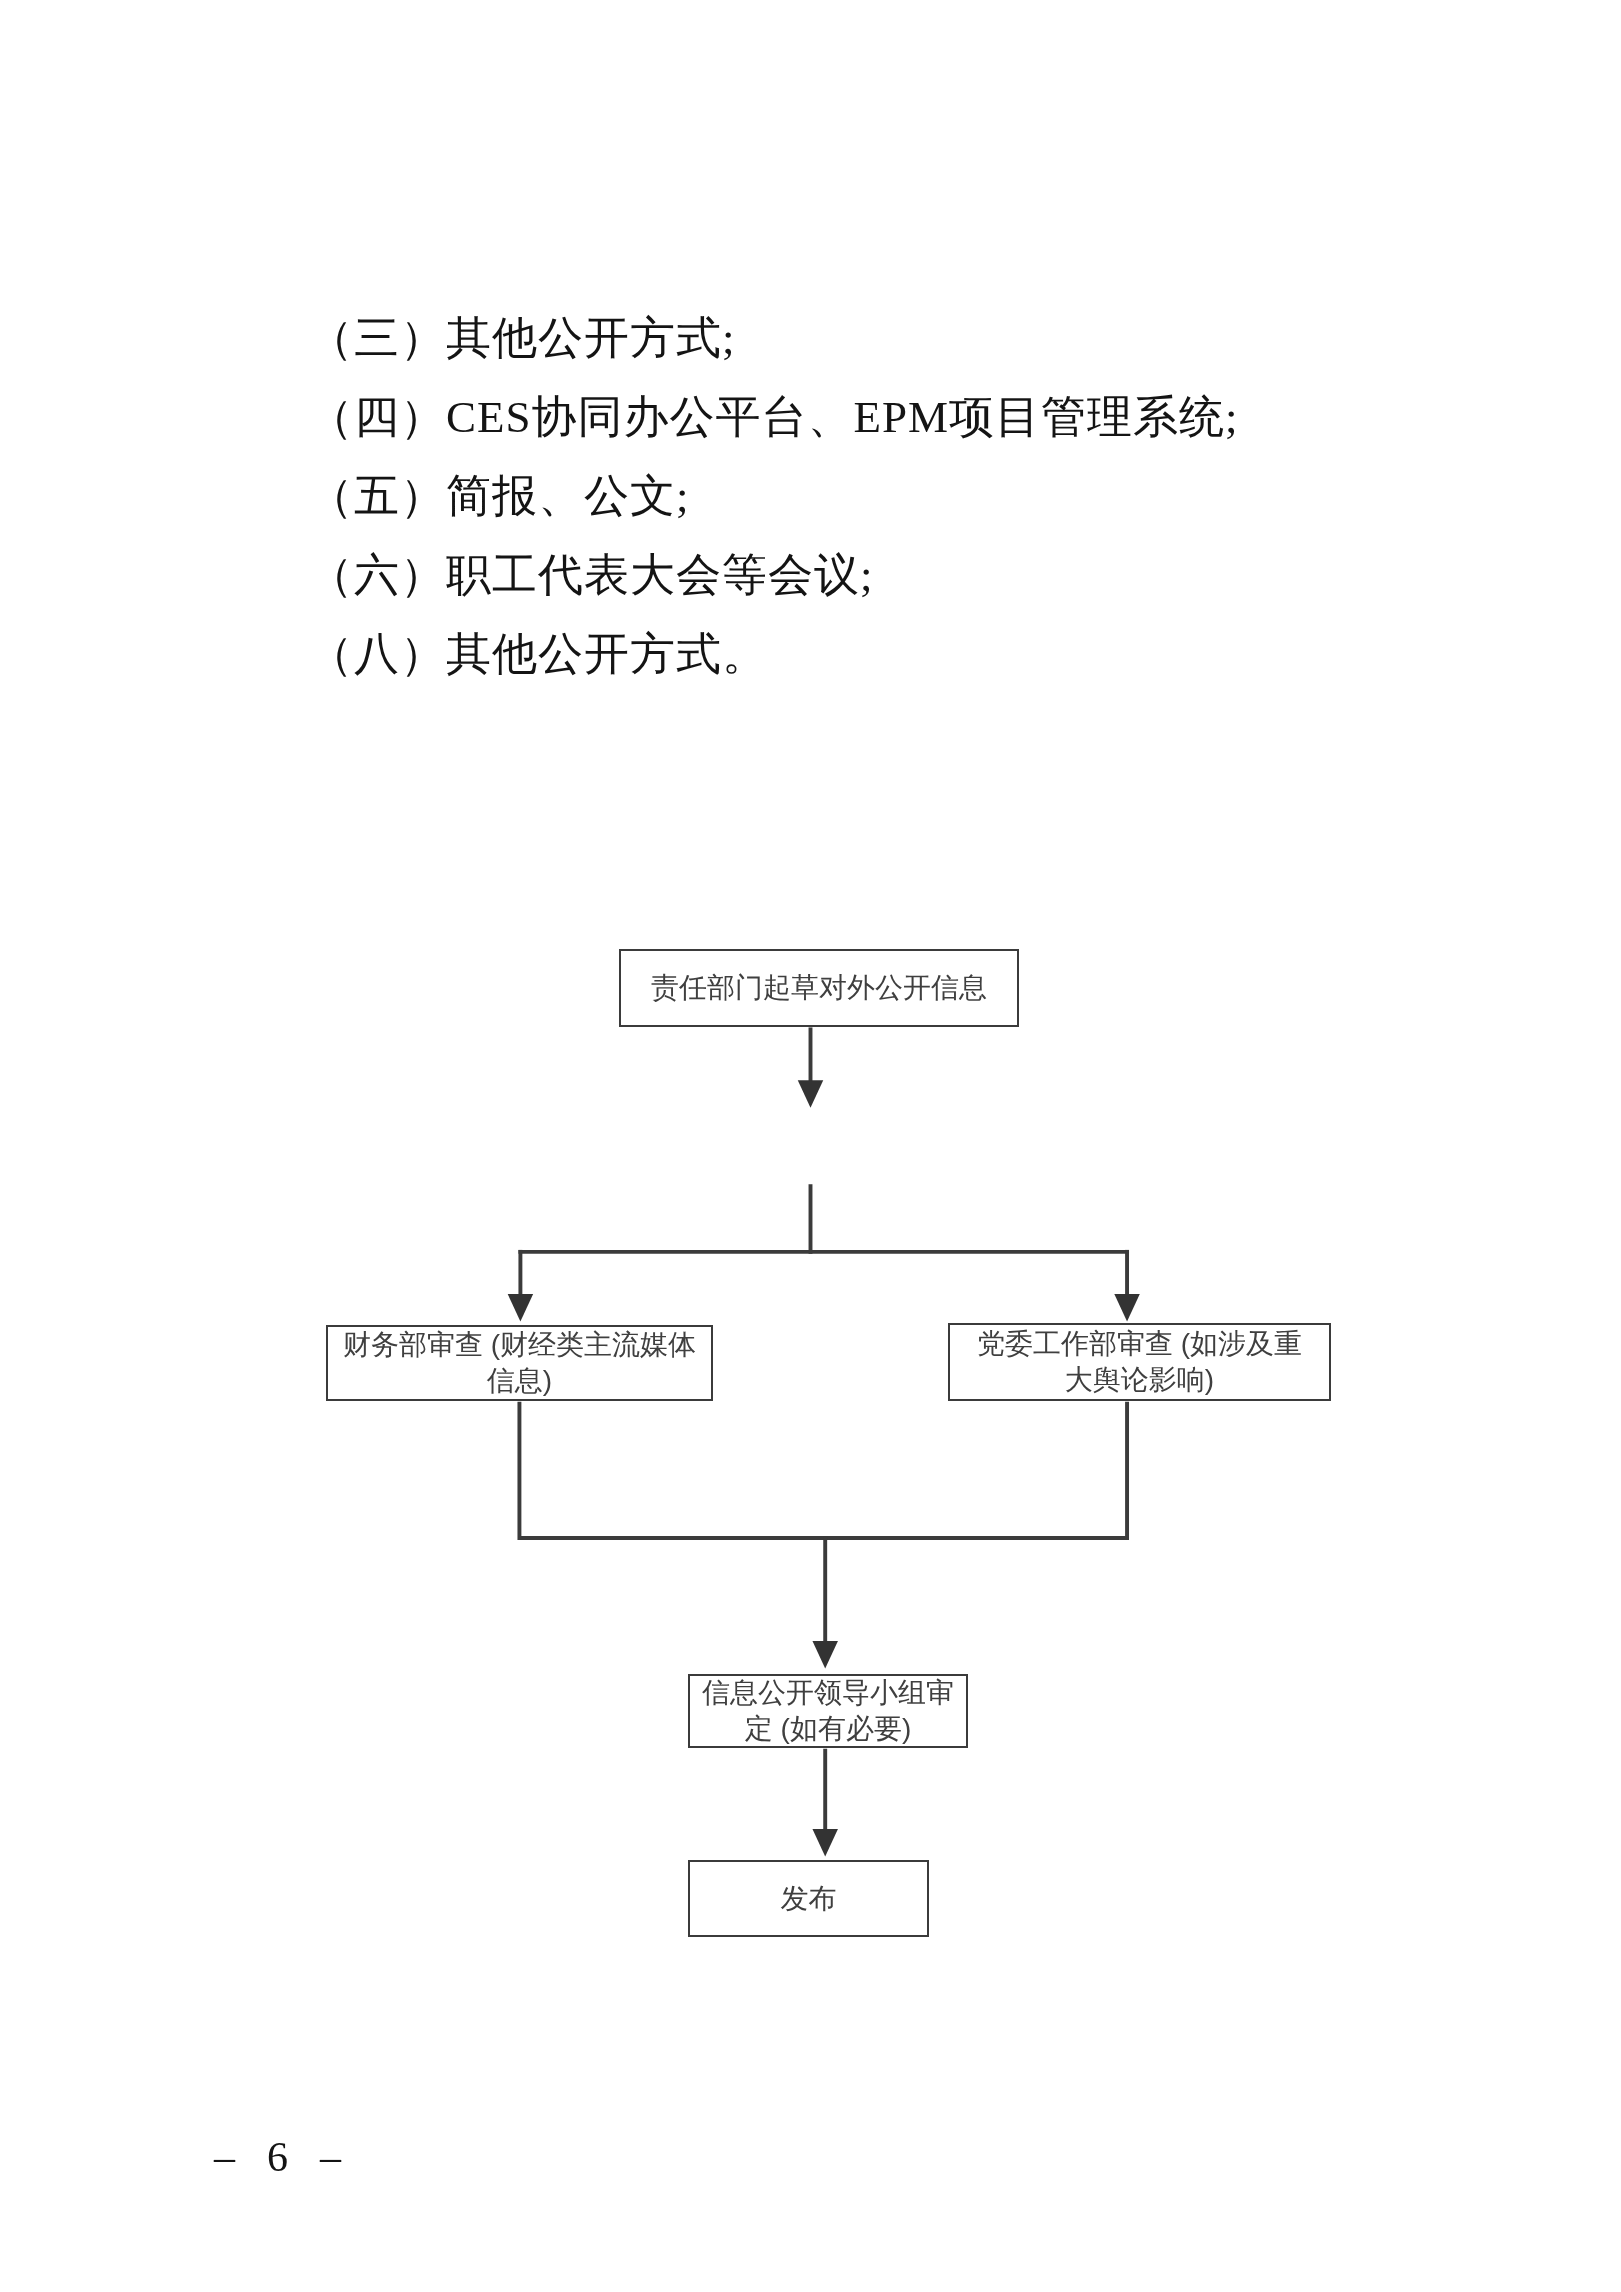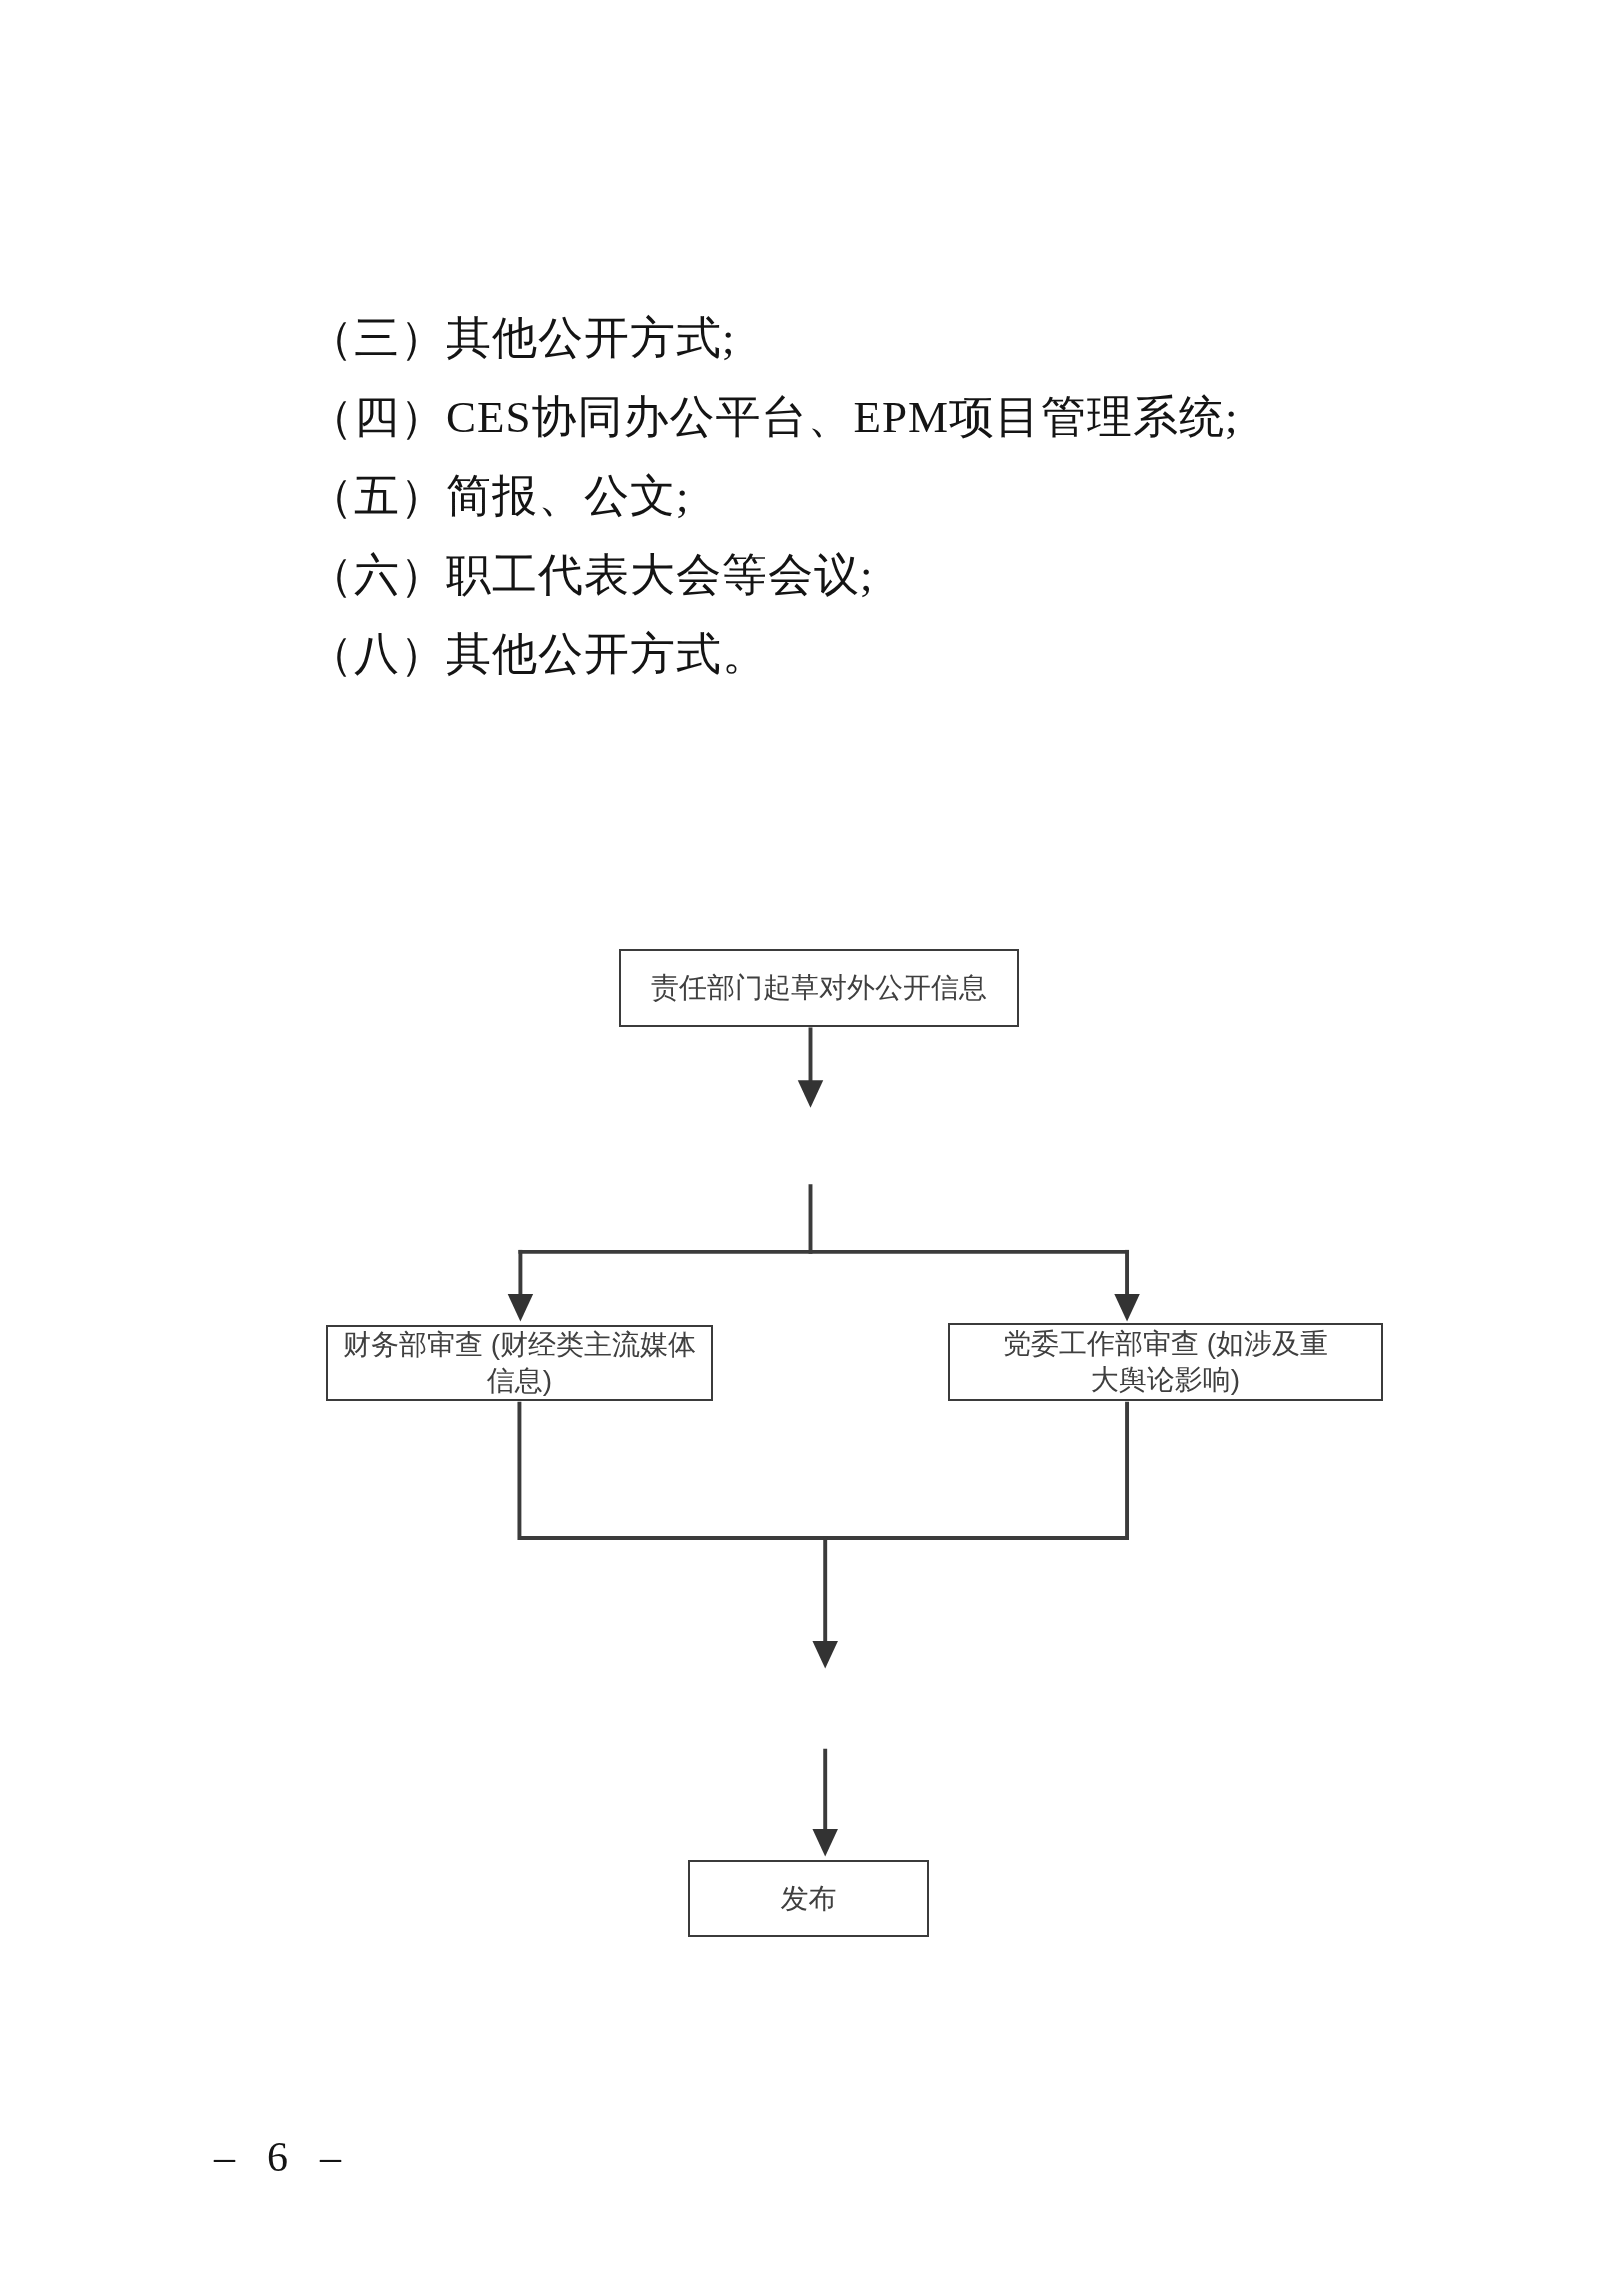--- a/index.html
+++ b/index.html
@@ -80,22 +80,24 @@
       <polygon points="829,1866 855,1866 842,1894"></polygon>
     </g>
   </svg>
 
   <div class="node" style="left:619px;top:949px;width:400px;height:78px;">责任部门起草对外公开信息</div>
 
 
   <div class="node" style="left:326px;top:1325px;width:387px;height:76px;">财务部审查 (财经类主流媒体
 信息)</div>
 
-  <div class="node" style="left:948px;top:1323px;width:435px;height:78px;">党委工作部审查 (如涉及重
+  <div class="node" style="left:948px;top:1323px;width:383px;height:78px;">党委工作部审查 (如涉及重
 大舆论影响)</div>
 
+  <div class="node" style="left:688px;top:1674px;width:280px;height:74px;">信息公开领导小组审
+定 (如有必要)</div>
 
   <div class="node" style="left:688px;top:1860px;width:241px;height:77px;text-align:right;">发布</div>
 
   <div class="page-number">– 6 –</div>
 
 </div>
 
 
 </body></html>

